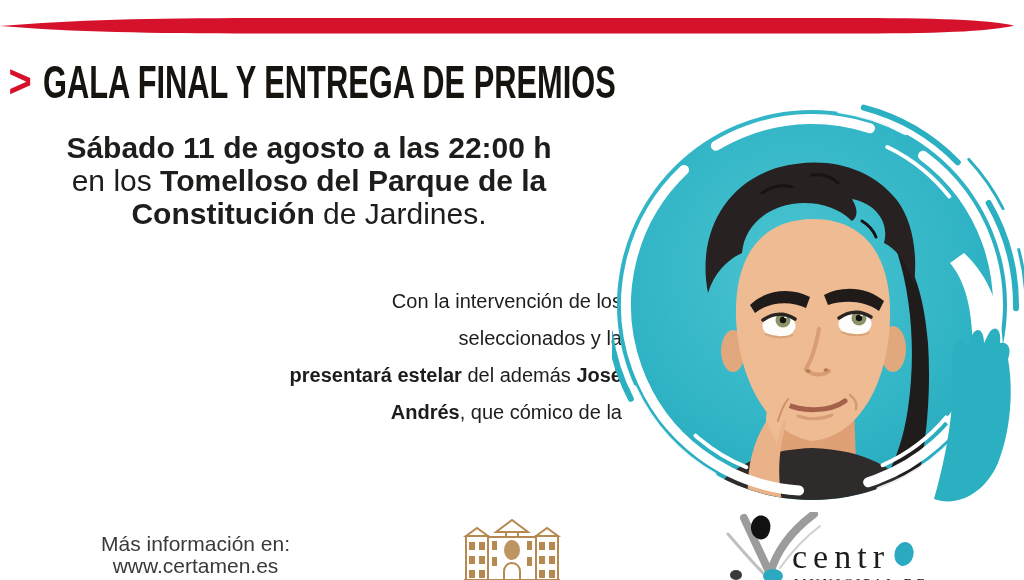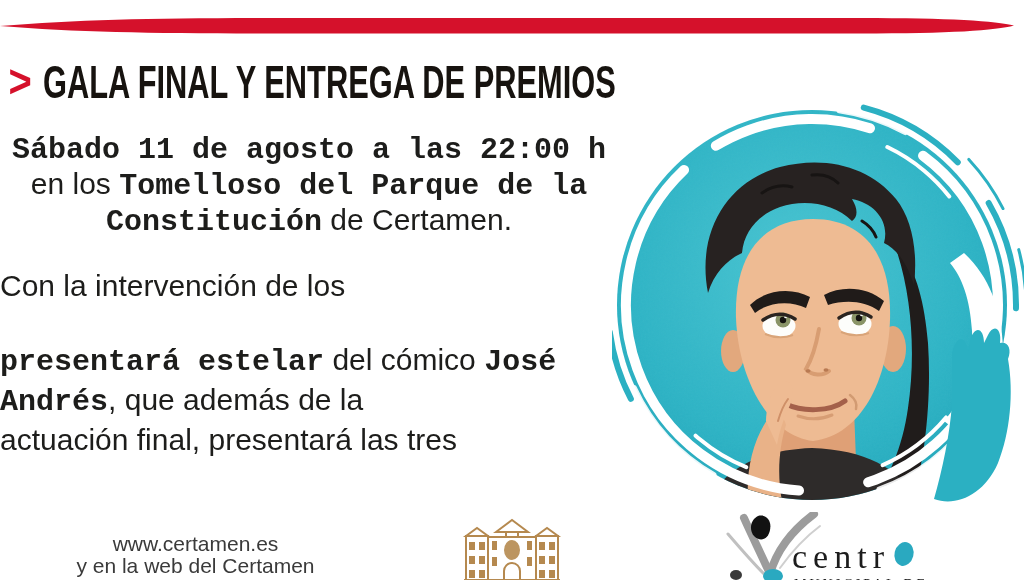--- a/index.html
+++ b/index.html
@@ -20,24 +20,24 @@
   }
   .title {
     font-size:44px; font-weight:700; color:#17130f; letter-spacing:0;
     transform:scale(0.70,1.05); transform-origin:left center; display:inline-block;
   }
 
   .p1 {
     position:absolute; left:0; top:131px; width:618px;
     text-align:center; font-size:30px; line-height:33px; font-weight:400;
   }
-  .p1 b, .p2 b { font-weight:700;font-family:Liberation Mono, monospace; }
+  .p1 b, .p2 b { font-weight:700; }
   .p2 {
-    position:absolute; left:0; top:267px; width:622px;
-    text-align:left; font-size:30px; line-height:37px;
+    position:absolute; left:0; top:283px; width:622px;
+    text-align:right; font-size:20px; line-height:37px;
   }
 
   .portrait { position:absolute; left:612px; top:103px; width:412px; height:417px; }
 
   .footer {
     position:absolute; left:38px; top:533px; width:315px;
     text-align:center; font-size:21px; line-height:22.3px; color:#3a3a3a;
   }
 
   .townhall-logo { position:absolute; left:460px; top:516px; width:104px; height:70px; }
@@ -49,23 +49,23 @@
 <svg class="top-bar" viewBox="0 0 1024 50" aria-hidden="true">
   <path d="M0,26 C80,19.5 160,18 280,18 L860,18 C950,18 996,21 1014,25.5
            C996,30.5 950,33.5 860,33.5 L280,33.5 C160,33.5 80,32.5 0,26 Z" fill="#d5112b"></path>
 </svg>
 
 <div class="title-row">
   <span class="chevron">&gt;</span>
   <h1 class="title">GALA FINAL Y ENTREGA DE PREMIOS</h1>
 </div>
 
-<p class="p1"><b>Sábado 11 de agosto a las 22:00 h</b><br><span>en los </span><b>Tomelloso del Parque de la Constitución</b><span> de Certamen.</span></p>
-
-<p class="p2"><span>Con la intervención de los</span><br><br><b>presentará estelar</b><span> del cómico </span><b>José</b><br><b>Andrés</b><span>, que además de la</span><br><span>actuación final, presentará las tres</span><br></p>
+<p class="p1"><b>Sábado 11 de agosto a las 22:00 h</b><br><span>en los </span><b>Tomelloso del Parque de la Constitución</b><span> de Jardines.</span></p>
+
+<p class="p2"><span>Con la intervención de los</span><br><span>seleccionados y la</span><br><b>presentará estelar</b><span> del además </span><b>José</b><br><b>Andrés</b><span>, que cómico de la</span><br><br></p>
 
 <div class="portrait">
 <svg viewBox="0 0 412 417" width="412" height="417" aria-hidden="true">
   <defs>
     <radialGradient id="tg" cx="45%" cy="40%" r="70%">
       <stop offset="0%" stop-color="#4cc5d2"></stop>
       <stop offset="60%" stop-color="#2eb3c5"></stop>
       <stop offset="100%" stop-color="#1d9fb4"></stop>
     </radialGradient>
     <clipPath id="circ">
@@ -140,20 +140,21 @@
     <path d="M340,250 C344,232 354,232 356,248 L358,238 C362,222 372,224 372,240 L376,232
              C382,220 390,226 388,240 C396,238 400,246 396,256 C402,290 398,330 386,360
              C372,392 344,404 322,396 C330,368 338,332 340,300 Z" fill="#2bb0c2" stroke="none"></path>
     <circle cx="200" cy="202" r="204" stroke="#2bb0c2" stroke-width="6" stroke-dasharray="110 540 70 400" transform="rotate(-30 200 202)"></circle>
     <circle cx="200" cy="202" r="214" stroke="#2bb0c2" stroke-width="3" stroke-dasharray="60 640 40 500" transform="rotate(-15 200 202)"></circle>
   </g>
 </svg>
 </div>
 
 <div class="footer">
+  <div>Más información en:</div>
   <div>www.certamen.es</div>
   <div>y en la web del Certamen</div>
 </div>
 
 <svg class="townhall-logo" viewBox="0 0 104 70" aria-hidden="true">
   <g stroke="#b5894f" fill="none" stroke-width="2">
     <path d="M36,16 L52,4 L68,16 Z"></path>
     <rect x="46" y="16" width="12" height="5"></rect>
     <path d="M6,20 L17,12 L28,20 Z"></path>
     <path d="M76,20 L87,12 L98,20 Z"></path>

